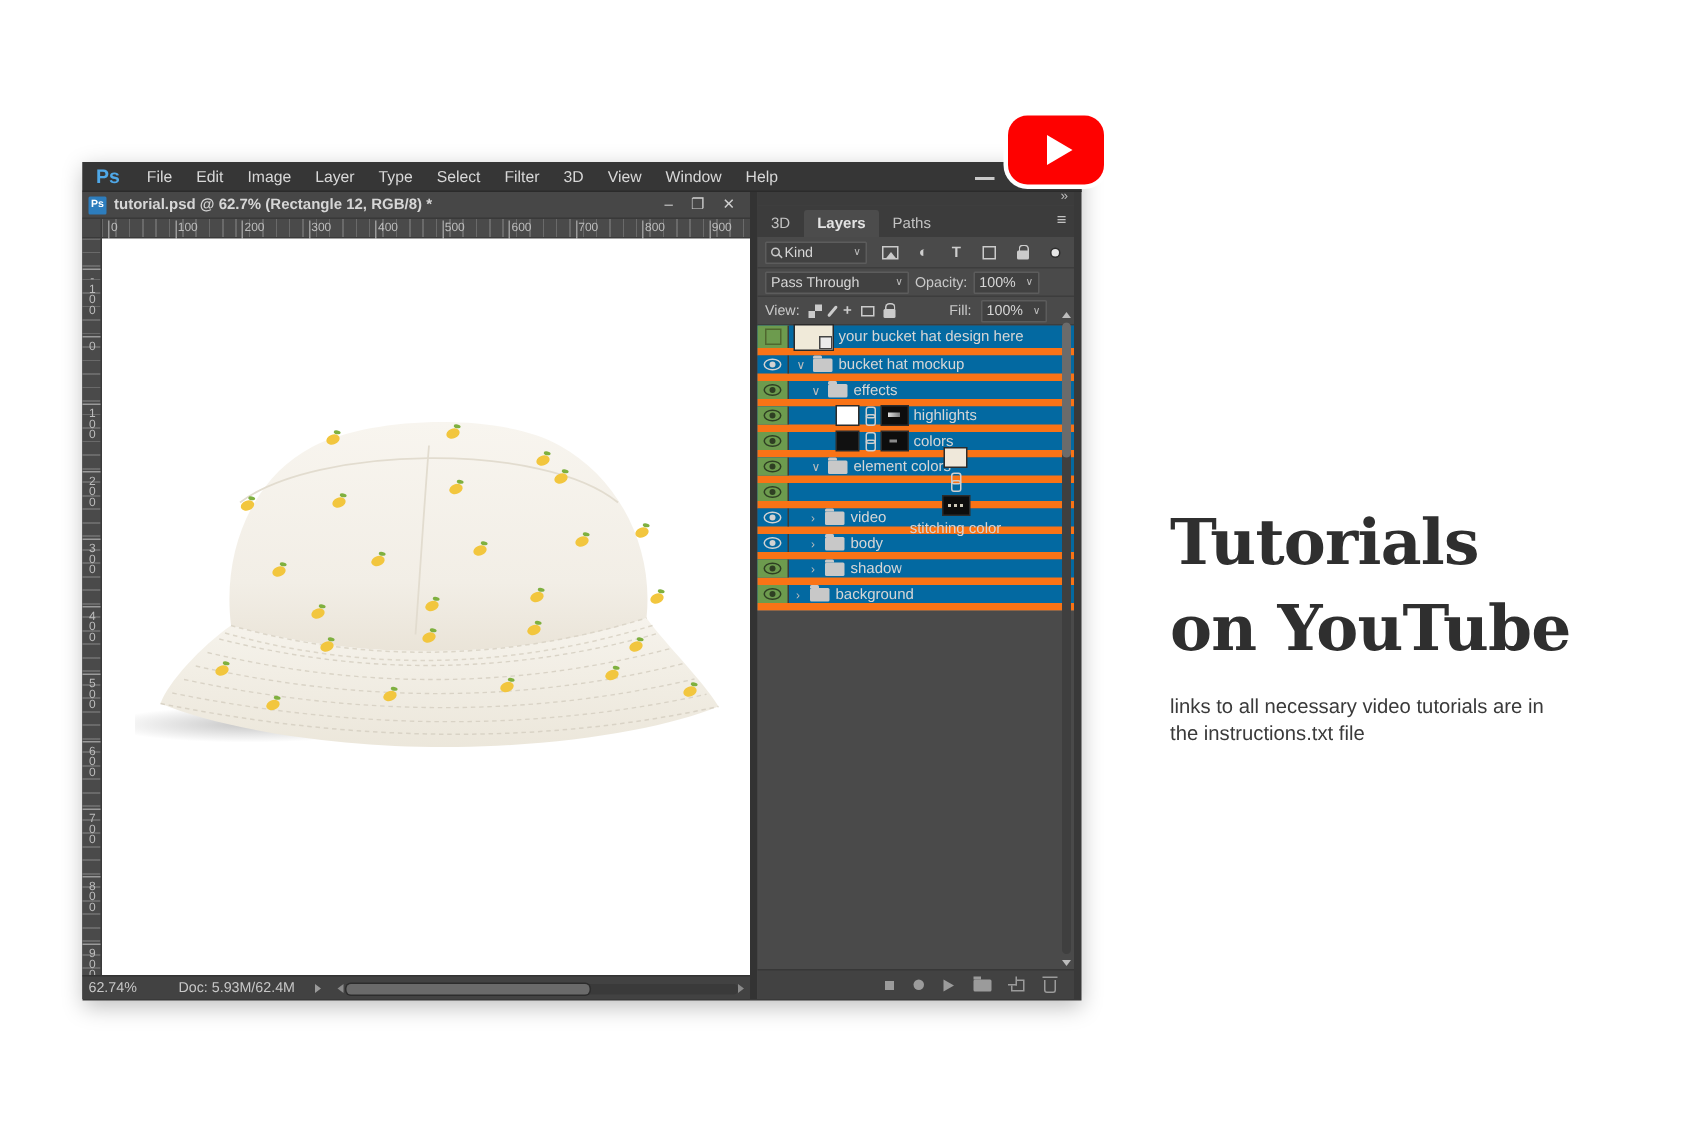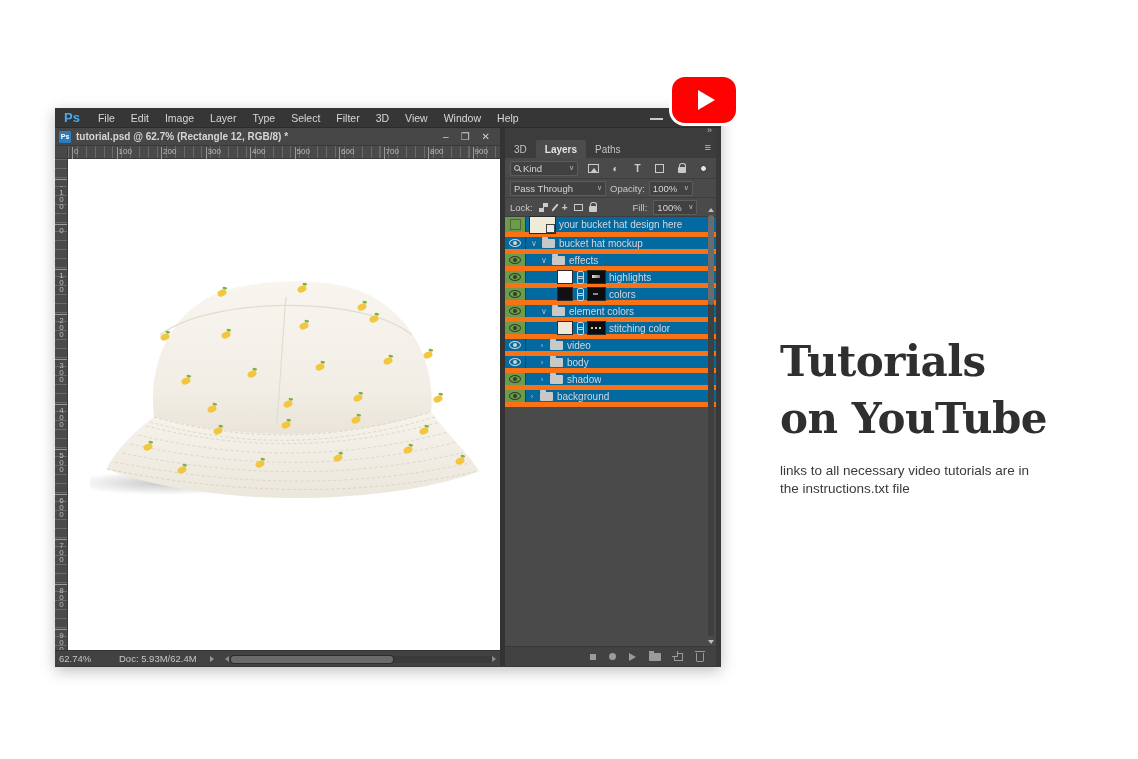--- a/index.html
+++ b/index.html
@@ -424,21 +424,21 @@
               <span class="chev">∨</span>
             </span>
             <span class="lbl">Opacity:</span>
             <span class="select-box" style="width:44px;">
               <span>100%</span>
               <span class="chev">∨</span>
             </span>
           </div>
 
           <div class="lock-row">
-            <span class="lbl">Lock:</span>
+            <span class="lbl">View:</span>
             <span class="checker"></span>
             <span class="brush-ic"></span>
             <span class="move-ic">+</span>
             <span class="board-ic"></span>
             <span class="padlock"></span>
             <span class="lbl" style="margin-left:14px;padding-left:16px;">Fill:</span>
             <span class="select-box" style="width:44px;">
               <span>100%</span>
               <span class="chev">∨</span>
             </span>
@@ -503,21 +503,21 @@
                 <span class="row-content" style="padding-left: 14px;">
                   <span class="expander">∨</span>
                   <span class="folder"></span>
                   <span class="layer-name">element colors</span>
                 </span>
               </div>
               <div class="layer-row">
                 <span class="eye-cell green">
                   <span class="eye"></span>
                 </span>
-                <span class="row-content" style="padding-left: 32px;">
+                <span class="row-content" style="padding-left: 32px; flex-direction: column;">
                   <span class="thumb" style="background: rgb(239, 232, 218);"></span>
                   <span class="chain"></span>
                   <span class="mask m-stitching"></span>
                   <span class="layer-name">stitching color</span>
                 </span>
               </div>
               <div class="layer-row">
                 <span class="eye-cell">
                   <span class="eye"></span>
                 </span>

